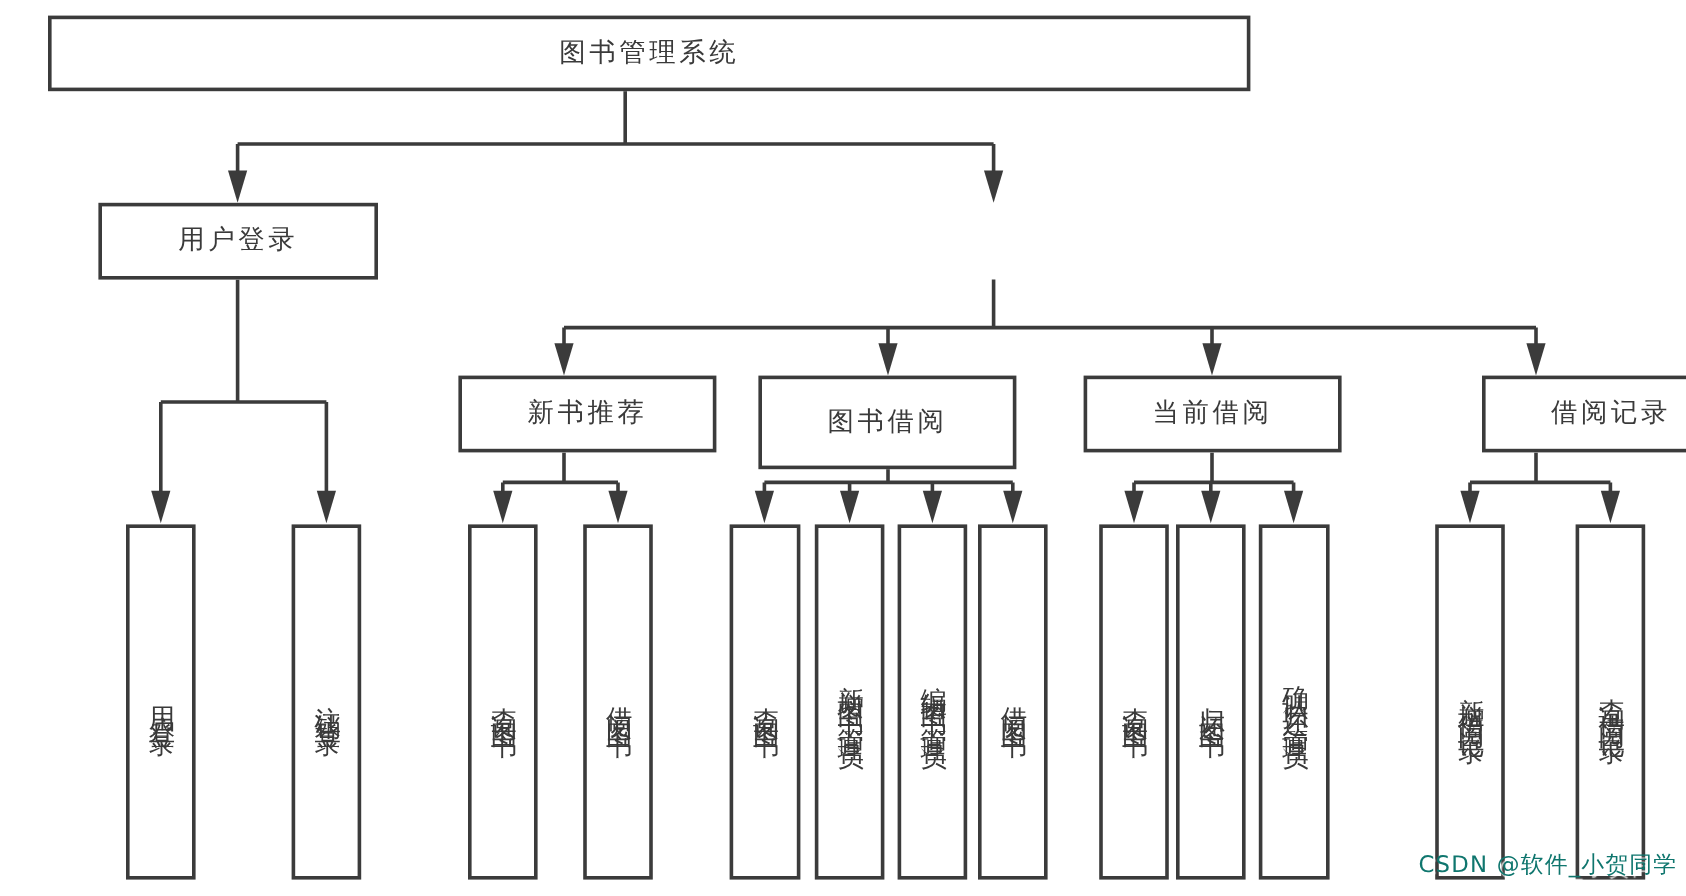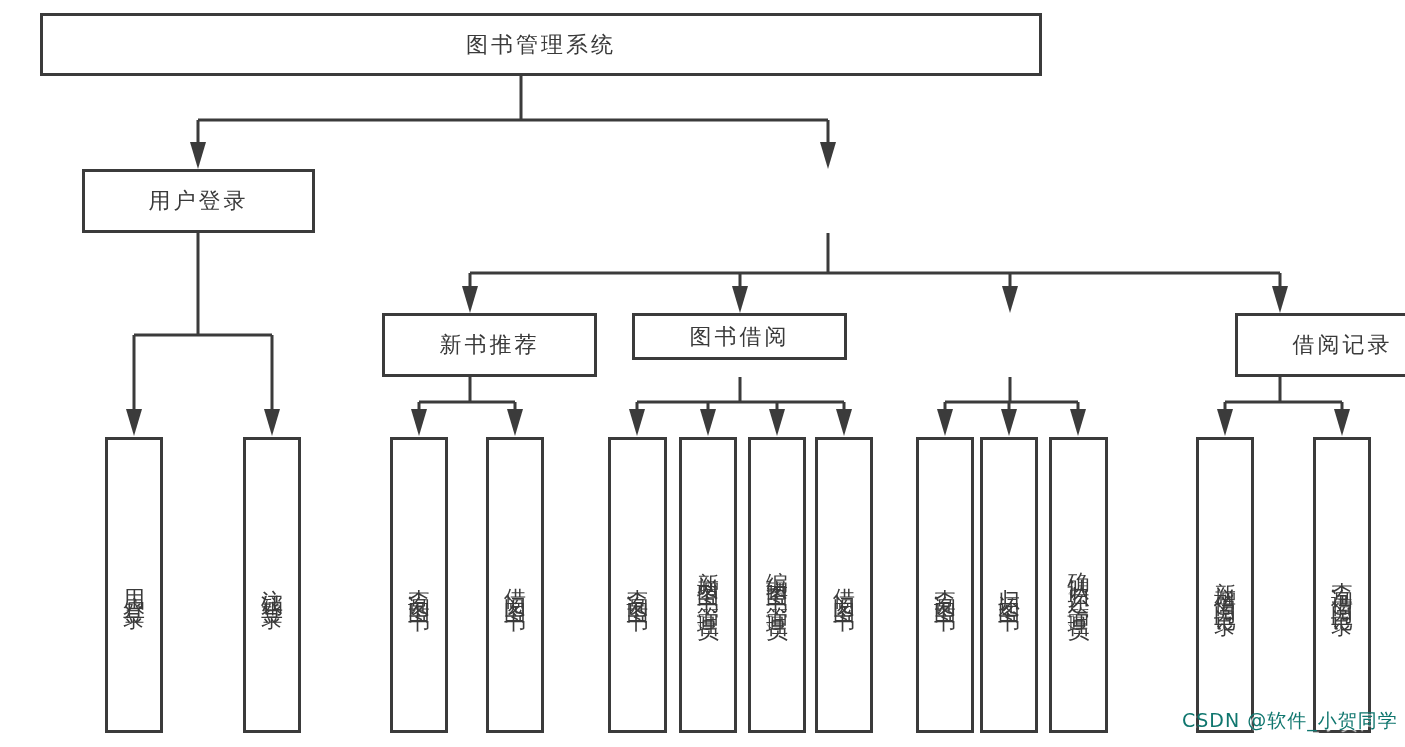--- a/index.html
+++ b/index.html
@@ -83,21 +83,22 @@
       <polygon points="1225,436 1217,409 1233,409"></polygon>
       <polygon points="1342,436 1334,409 1350,409"></polygon>
     </g>
   </svg>
 
   <div class="box hbox" style="left:8px; top:13px; width:1002px; height:63px;margin-left:32px;">图书管理系统</div>
 
   <div class="box hbox" style="left:82px; top:169px; width:233px; height:64px;">用户登录</div>
 
   <div class="box hbox" style="left:382px; top:313px; width:215px; height:64px;">新书推荐</div>
-  <div class="box hbox" style="left:632px; top:313px; width:215px; height:47px;">图书借阅</div>
+  <div class="box hbox" style="left:632px; top:313px; width:215px; height:78px;">图书借阅</div>
+  <div class="box hbox" style="left:903px; top:313px; width:215px; height:64px;">当前借阅</div>
   <div class="box hbox" style="left:1235px; top:313px; width:215px; height:64px;">借阅记录</div>
 
   <div class="box vbox" style="left:105px; top:437px; width:58px; height:296px;">用户登录</div>
   <div class="box vbox" style="left:243px; top:437px; width:58px; height:296px;">注销登录</div>
 
   <div class="box vbox" style="left:390px; top:437px; width:58px; height:296px;">查询图书</div>
   <div class="box vbox" style="left:486px; top:437px; width:58px; height:296px;">借阅图书</div>
 
   <div class="box vbox" style="left:608px; top:437px; width:59px; height:296px;">查询图书</div>
   <div class="box vbox" style="left:679px; top:437px; width:58px; height:296px;">新增图书（管理员）</div>

